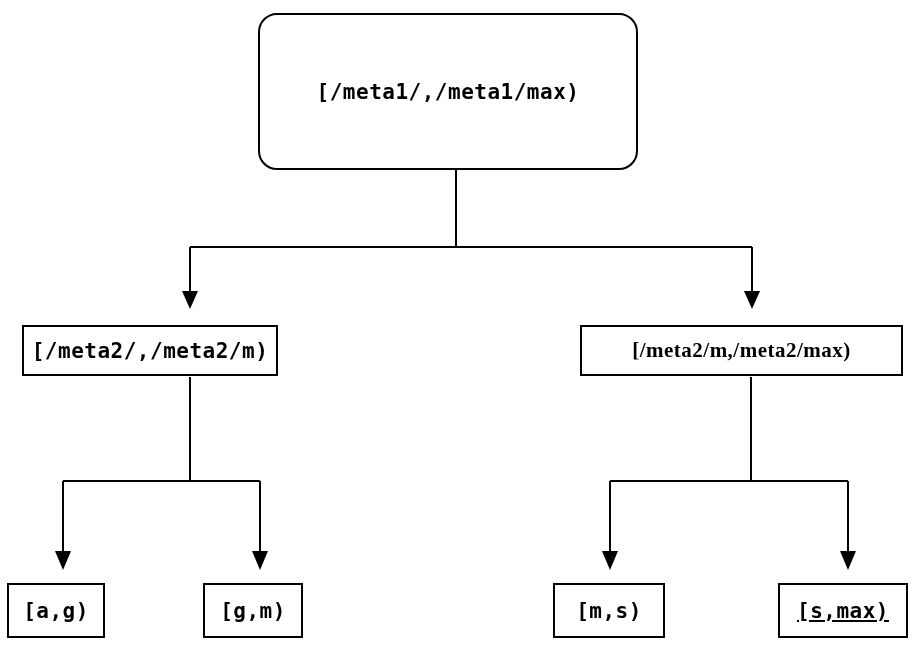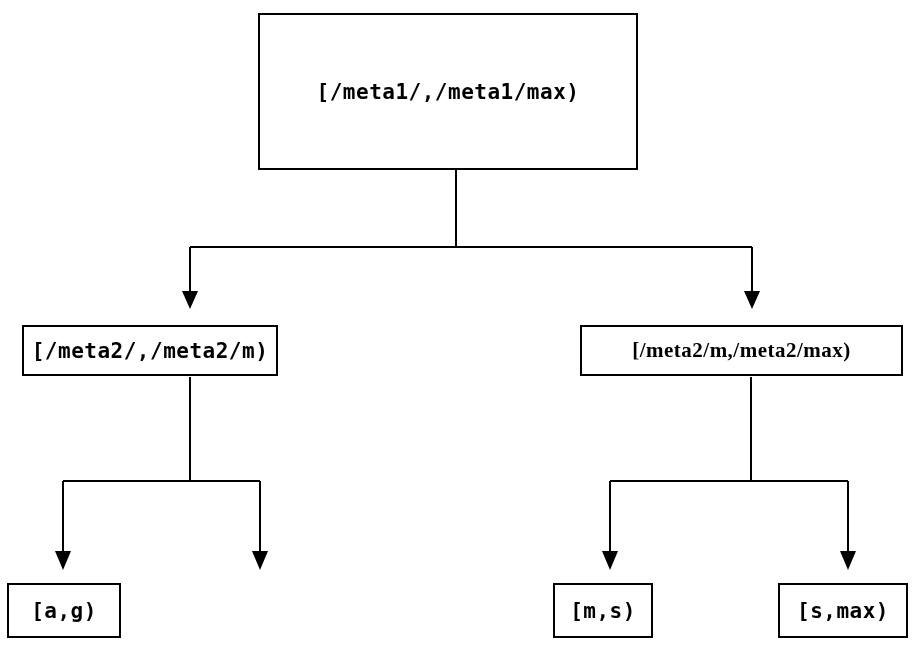--- a/index.html
+++ b/index.html
@@ -30,27 +30,27 @@
     background: #ffffff;
     display: flex;
     align-items: center;
     justify-content: center;
     font-size: 21px;
     font-weight: bold;
     color: #000000;
     white-space: nowrap;
     letter-spacing: 0.5px;
   }
-  .node-root  { left: 258px; top: 13px;  width: 380px; height: 157px; }
+  .node-root  { left: 258px; top: 13px;  width: 380px; height: 157px; border-radius: 19px; }
   .node-left  { left: 22px;  top: 325px; width: 256px; height: 51px;  }
   .node-right { left: 580px; top: 325px; width: 323px; height: 51px; font-family: Liberation Serif, serif;  }
-  .node-leaf-ag   { left: 7px;   top: 583px; width: 114px; height: 55px; }
+  .node-leaf-ag   { left: 7px;   top: 583px; width: 98px; height: 55px; }
   .node-leaf-gm   { left: 203px; top: 583px; width: 100px; height: 55px; }
-  .node-leaf-ms   { left: 553px; top: 583px; width: 100px; height: 55px; }
-  .node-leaf-smax { left: 778px; top: 583px; width: 130px; height: 55px; }
+  .node-leaf-ms   { left: 553px; top: 583px; width: 112px; height: 55px; }
+  .node-leaf-smax { left: 778px; top: 583px; width: 130px; height: 55px; text-decoration: underline; }
 </style>
 </head>
 <body>
 
 <div class="canvas">
 
   <svg class="connectors" width="912" height="652" viewBox="0 0 912 652" xmlns="http://www.w3.org/2000/svg">
 
     <g fill="none" stroke-width="2">
       <path d="M456,170 L456,247 M190,247 L752,247 M190,247 L190,293 M752,247 L752,293" stroke="#000000"></path>
@@ -72,18 +72,19 @@
   </svg>
 
   <div class="node node-root">[/meta1/,/meta1/max)</div>
 
   <div class="node node-left">[/meta2/,/meta2/m)</div>
 
   <div class="node node-right">[/meta2/m,/meta2/max)</div>
 
   <div class="node node-leaf-ag">[a,g)</div>
 
+  <div class="node node-leaf-gm">[g,m)</div>
 
   <div class="node node-leaf-ms">[m,s)</div>
 
   <div class="node node-leaf-smax">[s,max)</div>
 
 </div>
 
 </body></html>

